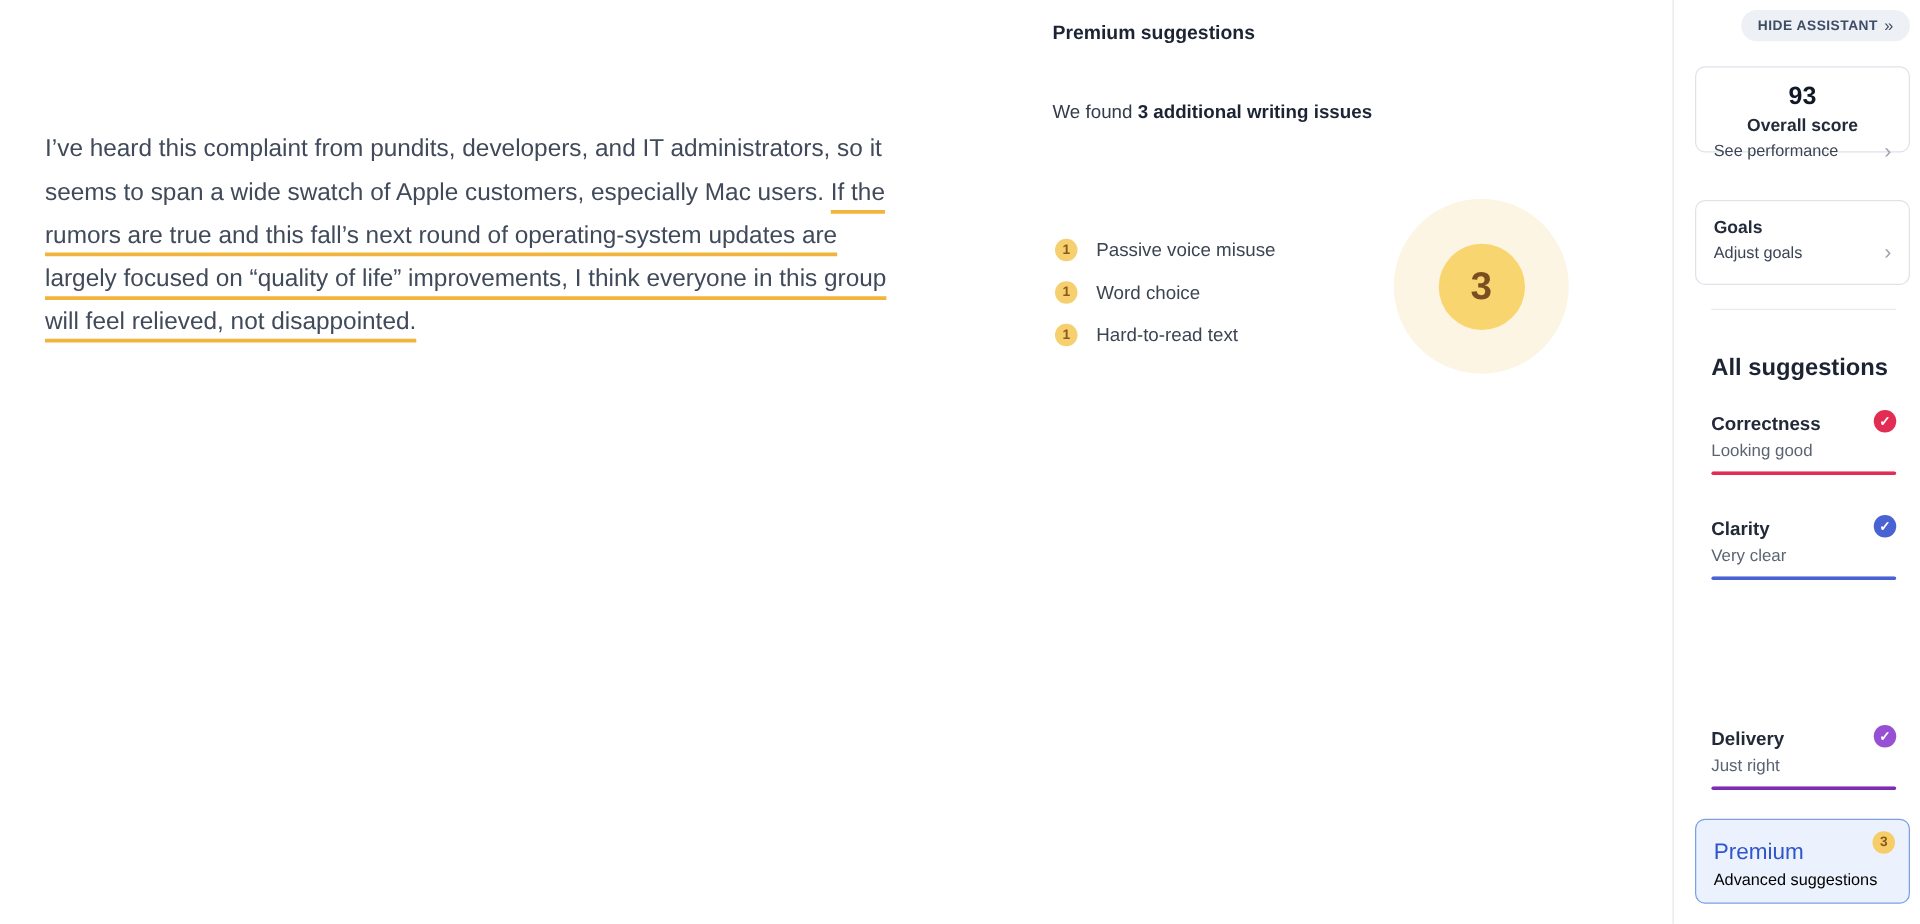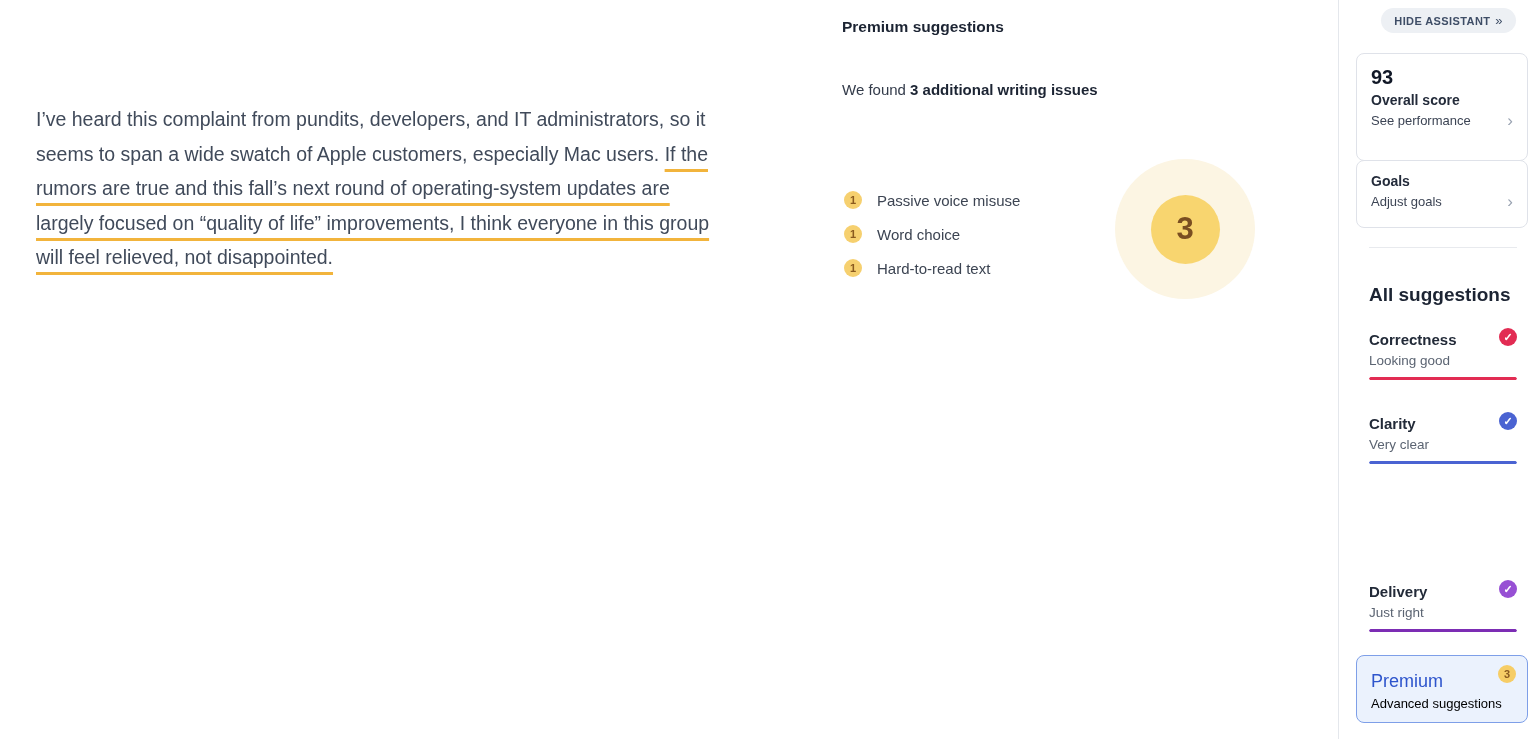--- a/index.html
+++ b/index.html
@@ -39,32 +39,32 @@
   .big-circle-inner {
       width:69px; height:69px; border-radius:50%; background:#f8d56f;
       display:flex; align-items:center; justify-content:center;
       font-size:31px; font-weight:700; color:#7a4e21;
   }
 
   
   .assistant { position:absolute; left:1338px; top:0; width:198px; height:739px;
                border-left:1px solid #e4e7ec; background:#fff; }
   .hide-btn {
-      position:absolute; top:8px; right:20px; height:25px; padding:0 13px;
+      position:absolute; top:8px; right:8px; height:25px; padding:0 13px;
       border:none; border-radius:13px; background:#edf0f4; cursor:pointer;
       font-family:inherit; font-size:11px; font-weight:700; letter-spacing:.4px;
       color:#3e4d66; display:flex; align-items:center; gap:5px;
   }
   .hide-btn .dbl-chev { font-size:13px; font-weight:400; color:#3e4d66; }
 
   .side-card {
       position:absolute; left:17px; width:172px; background:#fff;
       border:1px solid #dfe2e9; border-radius:8px; padding:12px 14px; cursor:pointer;
   }
-  .score-card { top:53px; height:108px; }
+  .score-card { top:53px; height:69px;text-align:center; }
   .score-num { font-size:20px; font-weight:800; color:#111827; }
   .score-label { font-size:14px; font-weight:600; color:#232b3a; margin-top:3px; }
   .card-link-row { display:flex; align-items:center; justify-content:space-between; margin-top:4px; }
   .card-link { font-size:13px; color:#3c4454; }
   .chevron { font-size:17px; color:#9aa3b2; line-height:1; }
   .goals-card { top:160px; height:68px; }
   .goals-label { font-size:14px; font-weight:700; color:#232b3a; }
 
   .side-divider { position:absolute; left:30px; top:247px; width:148px; height:1px;
                   background:#e8eaee; }

